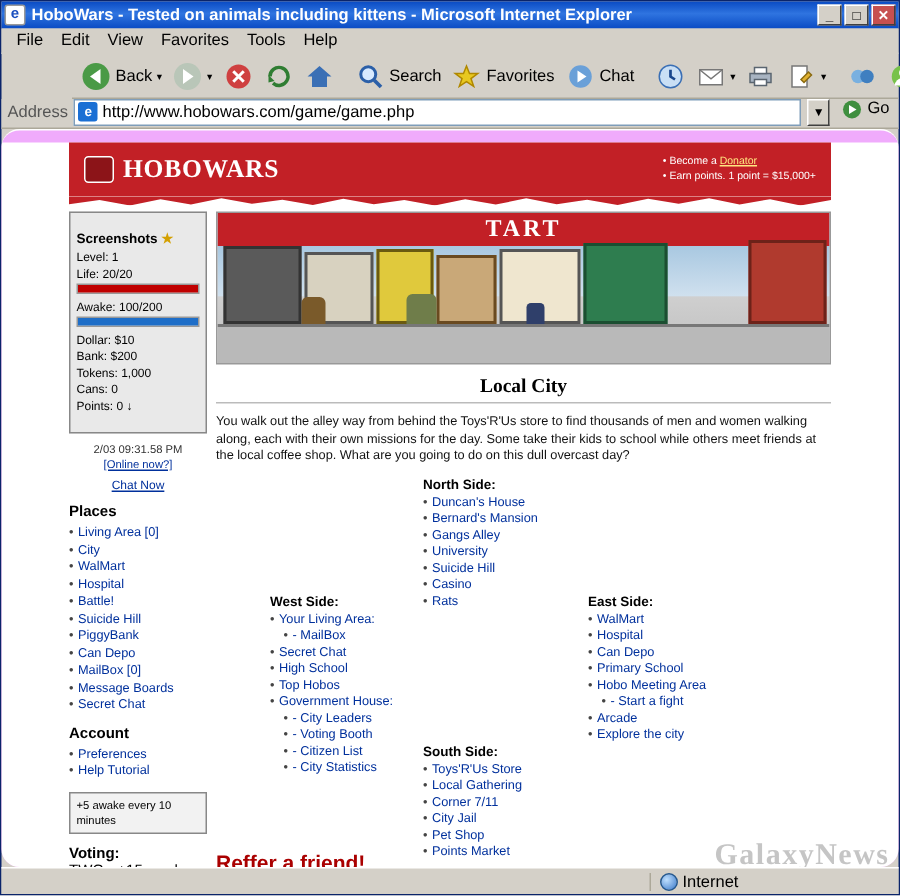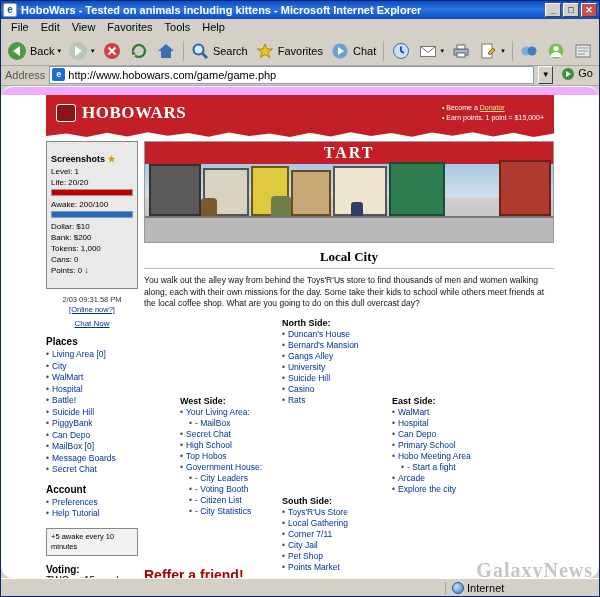--- a/index.html
+++ b/index.html
@@ -45,20 +45,21 @@
     background:#d4d0c8; padding-left:4px;
     border-bottom:1px solid #d4d0c8;
     font-size:11px; color:#000;
   }
   #menubar .mi { padding:1px 6px; }
   
   #toolbar {
     height:30px; display:flex; align-items:center;
     background:#d4d0c8; padding:0 3px; gap:1px;
     border-bottom:1px solid #aca899;
+    margin-left:47px;
   }
   .tbtn {
     display:flex; align-items:center; gap:3px;
     padding:2px 3px; color:#000; font-size:11px; white-space:nowrap;
   }
   .tbico { width:20px;height:20px; border-radius:3px; display:inline-block; position:relative;}
   .tsep { width:1px;height:20px;background:#aca899;margin:0 3px; }
   
   #addrbar {
     height:20px; display:flex; align-items:center;
@@ -79,21 +80,21 @@
   .gobtn { display:flex;gap:3px;font-size:11px;padding:0 4px; }
   
   #page {
     flex:1; background:#f0abfc; overflow:hidden; position:relative;
     border-top:1px solid #fff;
     border-radius:12px;
   }
   
   #statusbar {
     height:18px; background:#d4d0c8; display:flex; align-items:center;
-    border-top:1px solid #fff; font-size:11px; padding:0 4px; gap:4px;
+    border-top:1px solid #fff; font-size:11px; padding:0 16px; gap:4px;
   }
   #statusbar .sp { flex:1; }
   #statusbar .zone { display:flex;align-items:center;gap:3px; width:150px;
     border-left:1px solid #aca899; padding-left:6px; }
   .globe { width:12px;height:12px;border-radius:50%;
     background:radial-gradient(circle at 35% 35%,#bfe0ff,#3a78c8); border:1px solid #26598f;}
   
   #site { width:100%; height:100%; background:#fff; position:relative; }
   #banner {
     margin:8px 45px 0 45px;
@@ -365,21 +366,21 @@
           <div class="panel">
             <div class="hdr">
               <span>Screenshots</span>
               <span style="color:#d4a000">★</span>
             </div>
             <div class="stat">Level: 1</div>
             <div class="stat">Life: 20/20</div>
             <div class="bar life">
                 <i style="width:100%"></i>
               </div>
-            <div class="stat">Awake: 200/100</div>
+            <div class="stat">Awake: 100/200</div>
             <div class="bar awake">
                 <i style="width:100%"></i>
               </div>
             <div class="stat">Dollar: $10</div>
             <div class="stat">Bank: $200</div>
             <div class="stat">Tokens: 1,000</div>
             <div class="stat">Cans: 0</div>
             <div class="stat">Points: 0 ↓</div>
           </div>
 

